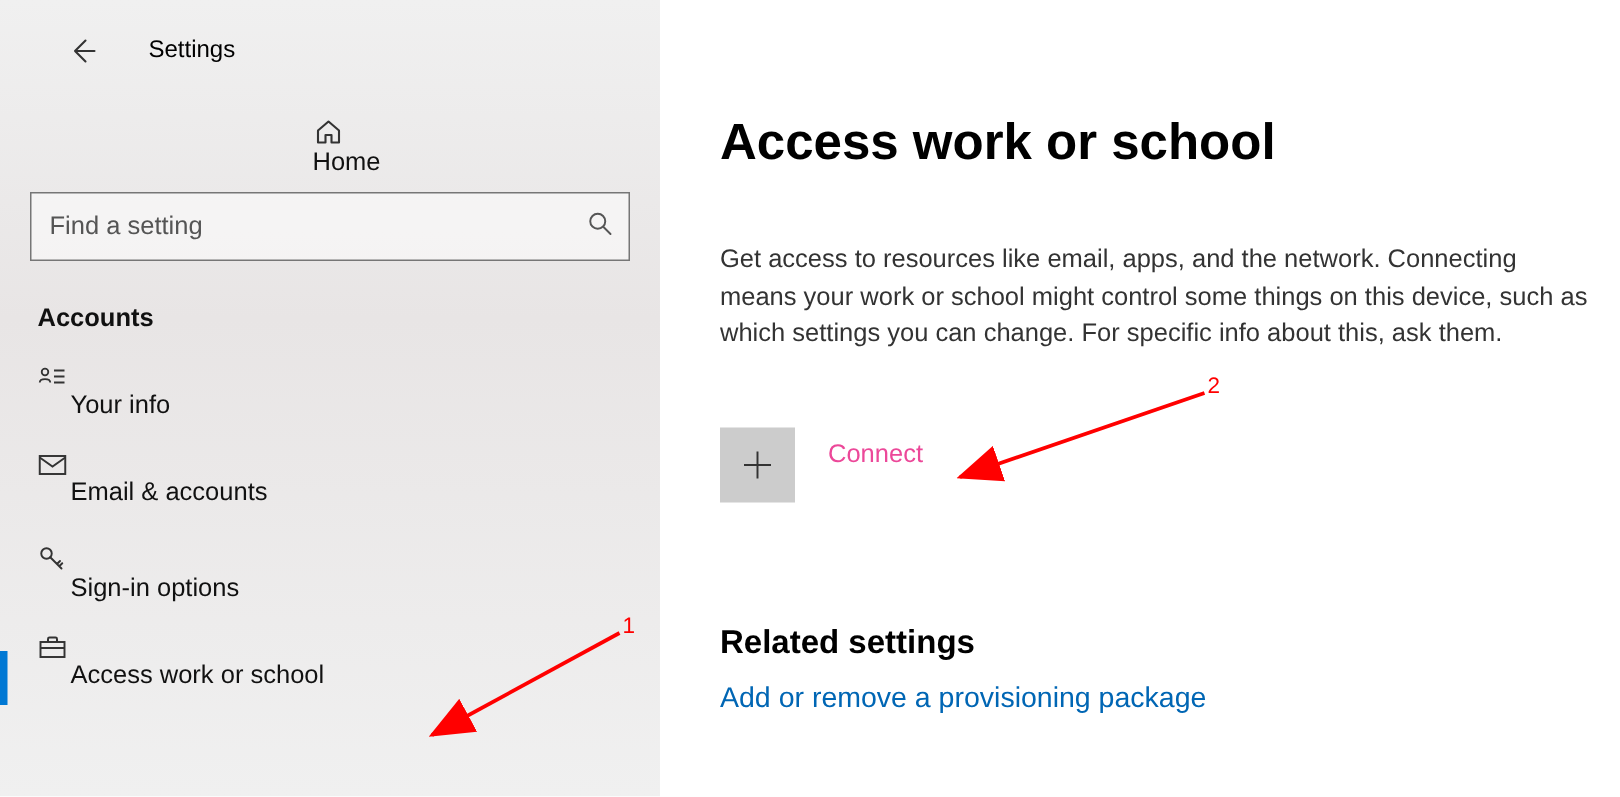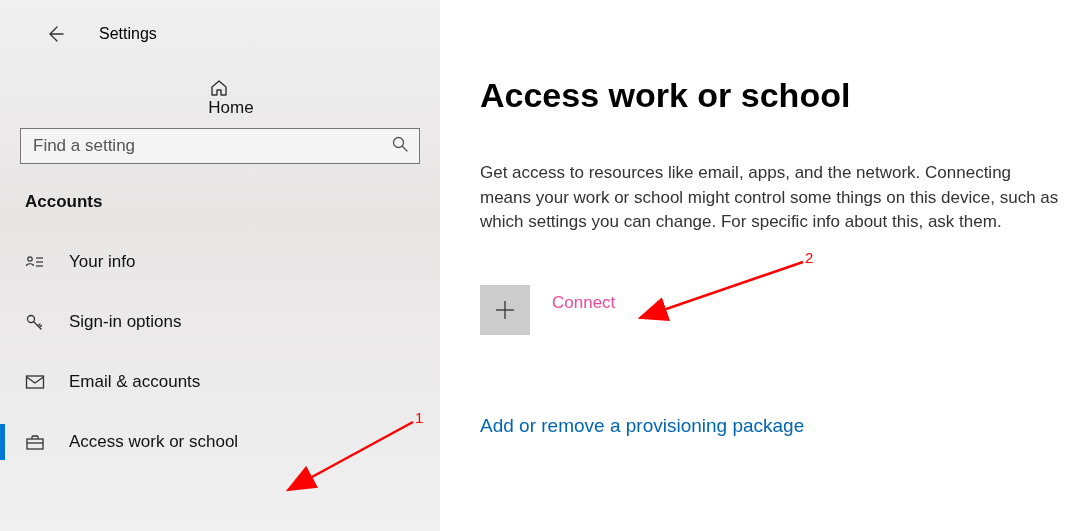--- a/index.html
+++ b/index.html
@@ -42,21 +42,21 @@
     cursor: pointer;
     flex-direction: column;
   }
   .home-row .icon { width: 22px; display: flex; }
   .home-row .label { margin-left: 22px; font-size: 17px; color: #111; }
   .search-wrap {
     margin: 10px 20px 24px 20px;
   }
   .search-box {
     width: 100%;
-    height: 36px;
+    height: 46px;
     border: 1px solid #767676;
     background: rgba(255,255,255,0.5);
     display: flex;
     align-items: center;
     padding: 0 10px 0 12px;
   }
   .search-input {
     flex: 1;
     border: none;
     background: transparent;
@@ -67,25 +67,25 @@
   .search-input::placeholder { color: #555; }
   .search-icon { width: 18px; height: 18px; }
   .category-header {
     font-weight: 600;
     font-size: 17px;
     padding: 4px 25px 20px 25px;
     color: #111;
   }
   .nav-item {
     display: flex;
-    align-items: center;
     height: 60px;
     padding: 0 25px;
     cursor: pointer;
     position: relative;
+    flex-direction: column;
   }
   .nav-item .icon { width: 22px; display: flex; align-items: center; justify-content: flex-start; }
   .nav-item .label { margin-left: 22px; font-size: 17px; color: #111; }
   .nav-item.selected::before {
     content: "";
     position: absolute;
     left: 0; top: 12px; bottom: 12px;
     width: 5px;
     background: #0078d4;
   }
@@ -198,36 +198,36 @@
           <line x1="11" y1="5" x2="18" y2="5" stroke="#333" stroke-width="1.2"></line>
           <line x1="11" y1="9" x2="18" y2="9" stroke="#333" stroke-width="1.2"></line>
           <line x1="11" y1="13" x2="18" y2="13" stroke="#333" stroke-width="1.2"></line>
         </svg>
       </span>
       <span class="label">Your info</span>
     </div>
 
     <div class="nav-item">
       <span class="icon">
+        <svg width="20" height="16" viewBox="0 0 20 16">
+          <rect x="1.5" y="2" width="17" height="12" fill="none" stroke="#333" stroke-width="1.3"></rect>
+          <path d="M1.5 3 L10 9 L18.5 3" fill="none" stroke="#333" stroke-width="1.3"></path>
+        </svg>
+      </span>
+      <span class="label">Email &amp; accounts</span>
+    </div>
+
+    <div class="nav-item">
+      <span class="icon">
         <svg width="20" height="20" viewBox="0 0 20 20">
           <circle cx="6" cy="7" r="3.5" fill="none" stroke="#333" stroke-width="1.3"></circle>
           <path d="M8.5 9.5 L16 17 M13 14 L15 12 M14.5 15.5 L16.5 13.5" fill="none" stroke="#333" stroke-width="1.3" stroke-linecap="round"></path>
         </svg>
       </span>
       <span class="label">Sign-in options</span>
-    </div>
-
-    <div class="nav-item">
-      <span class="icon">
-        <svg width="20" height="16" viewBox="0 0 20 16">
-          <rect x="1.5" y="2" width="17" height="12" fill="none" stroke="#333" stroke-width="1.3"></rect>
-          <path d="M1.5 3 L10 9 L18.5 3" fill="none" stroke="#333" stroke-width="1.3"></path>
-        </svg>
-      </span>
-      <span class="label">Email &amp; accounts</span>
     </div>
 
     <div class="nav-item selected">
       <span class="icon">
         <svg width="20" height="18" viewBox="0 0 20 18">
           <rect x="2" y="6" width="16" height="10" fill="none" stroke="#333" stroke-width="1.3"></rect>
           <path d="M7 6 V4 C7 3 8 3 8 3 H12 C12 3 13 3 13 4 V6" fill="none" stroke="#333" stroke-width="1.3"></path>
           <line x1="2" y1="10" x2="18" y2="10" stroke="#333" stroke-width="1.3"></line>
         </svg>
       </span>
@@ -242,20 +242,21 @@
     <div class="connect-row">
       <div class="plus-box">
         <svg width="24" height="24" viewBox="0 0 24 24">
           <line x1="12" y1="3" x2="12" y2="21" stroke="#333" stroke-width="1.3"></line>
           <line x1="3" y1="12" x2="21" y2="12" stroke="#333" stroke-width="1.3"></line>
         </svg>
       </div>
       <span class="connect-label">Connect</span>
     </div>
 
+    <h2 class="related-heading">Related settings</h2>
     <a class="related-link">Add or remove a provisioning package</a>
   </div>
 </div>
 
 <svg class="anno" style="left:0;top:0" width="1080" height="531">
   <defs>
     <marker id="ah" markerWidth="12" markerHeight="10" refX="11" refY="5" orient="auto">
       <polygon points="0,0 12,5 0,10" fill="#ff0000"></polygon>
     </marker>
   </defs>

